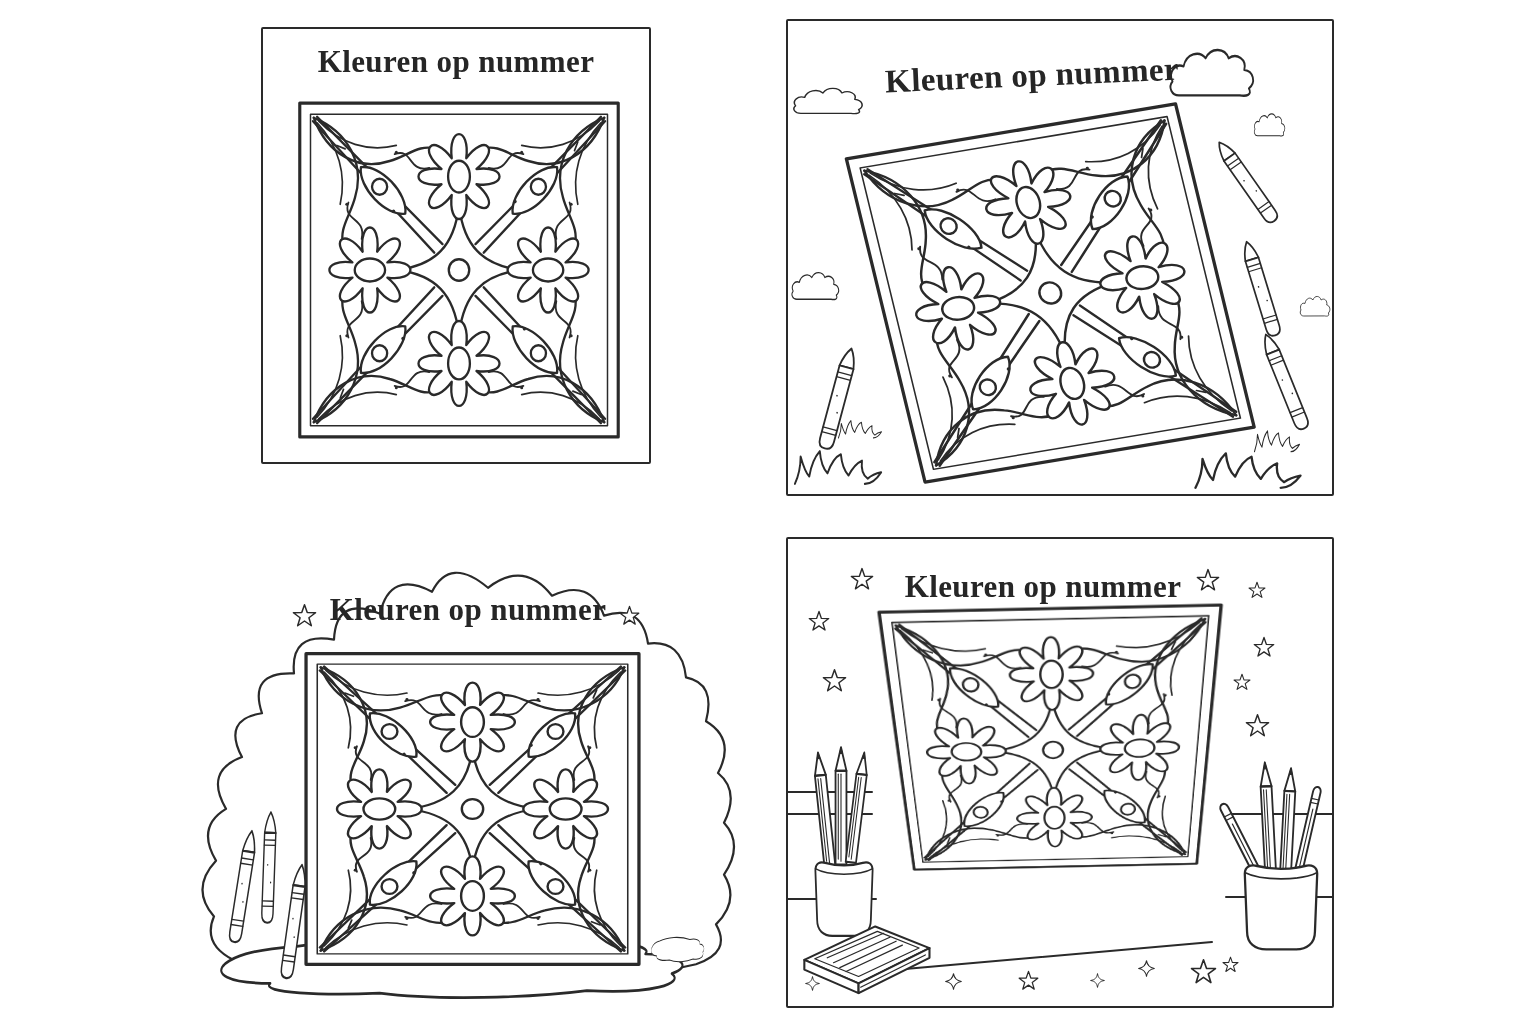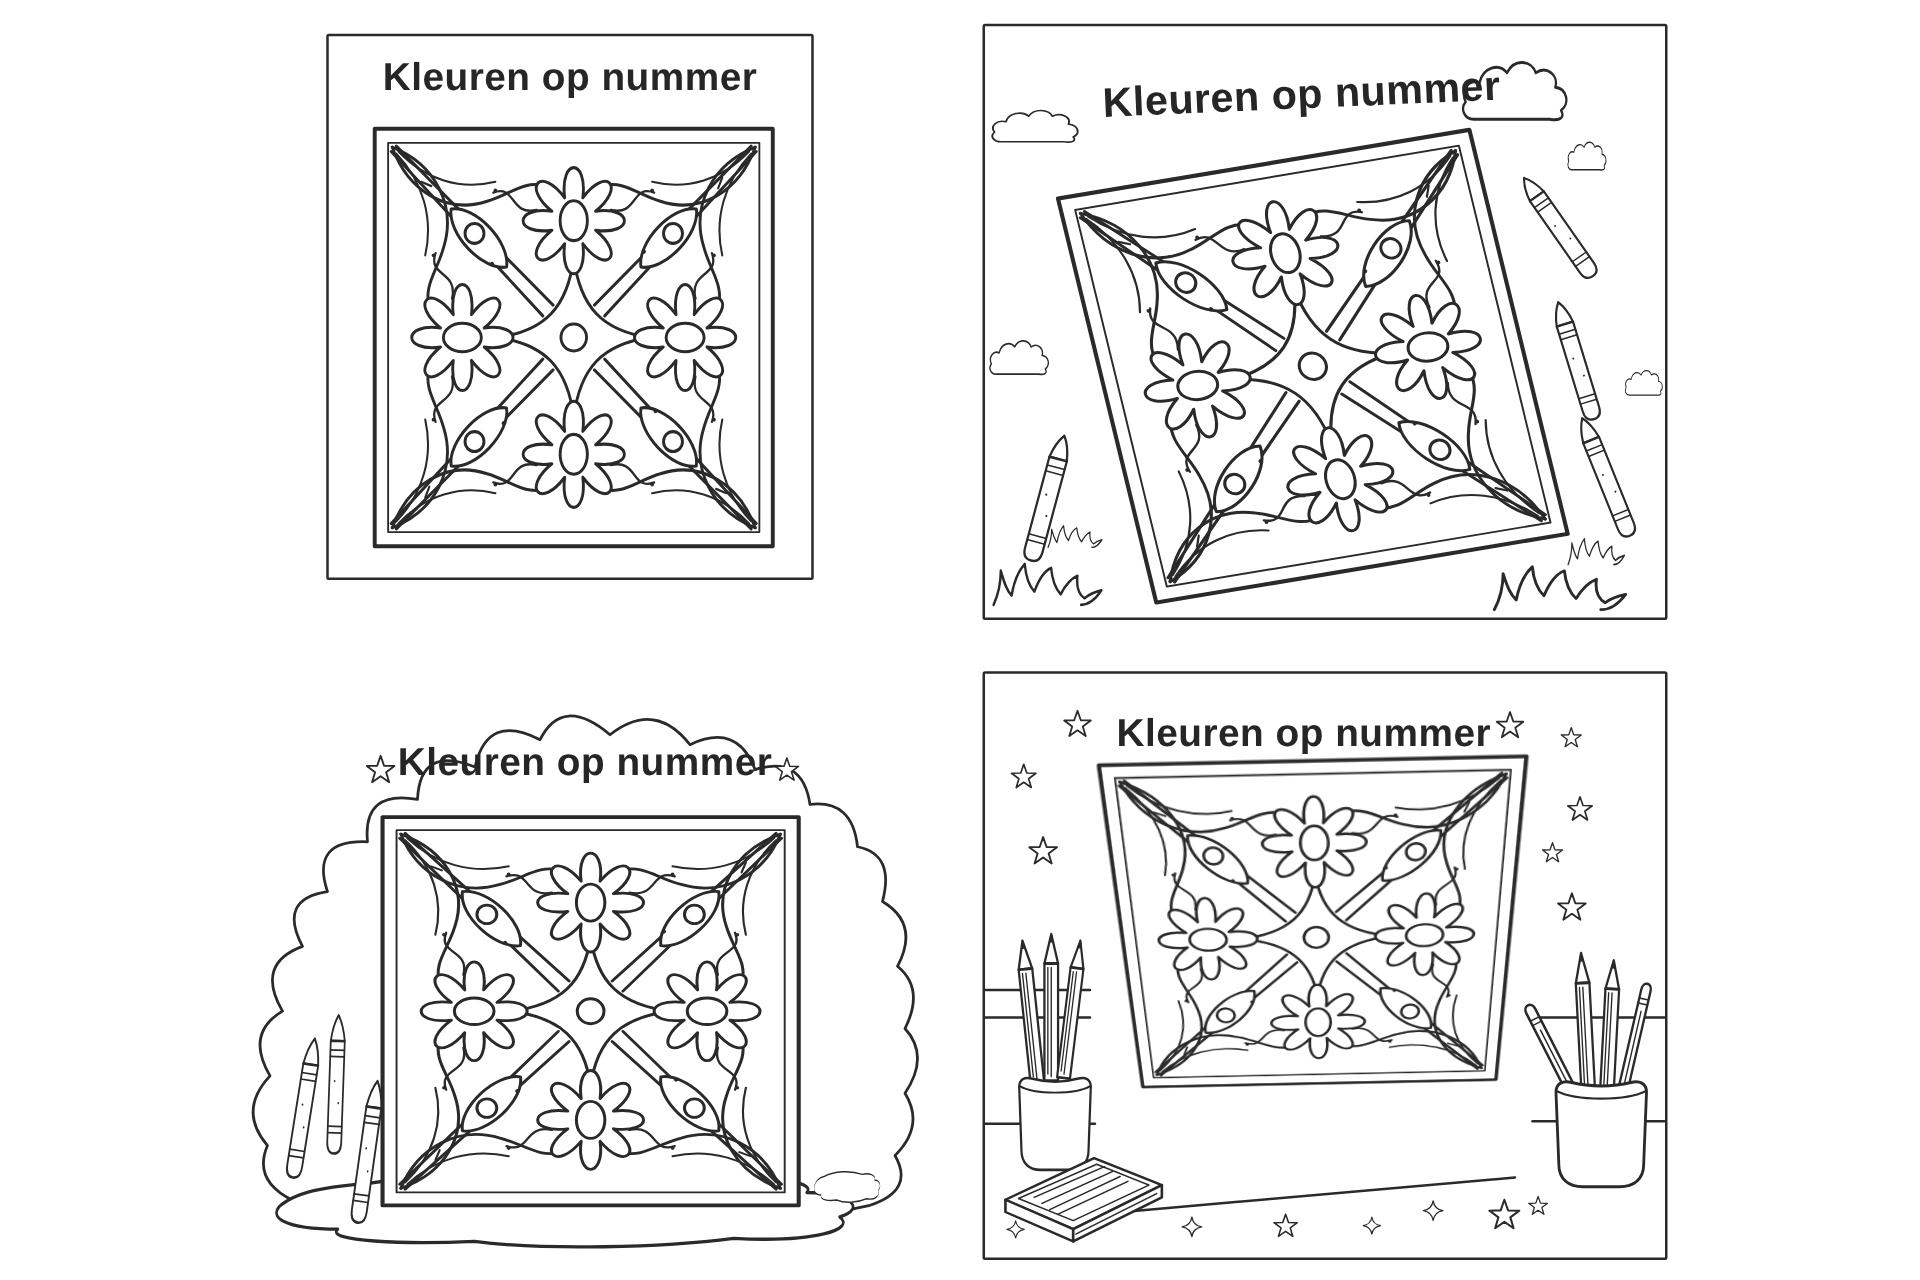--- a/index.html
+++ b/index.html
@@ -1,17 +1,17 @@
 <!DOCTYPE html>
 <html><head>
 <meta charset="utf-8">
 <style>
   html,body{margin:0;padding:0;background:#ffffff;}
   .canvas{position:relative;width:1536px;height:1024px;background:#ffffff;overflow:hidden;
-          font-family:Liberation Sans, sans-serif;}
+          font-family:Liberation Serif, serif;}
   .panel{position:absolute;box-sizing:border-box;overflow:hidden;}
   .framed{border:2.5px solid #2a2a2a;border-radius:2px;background:#fff;}
   .abs{position:absolute;}
   svg{display:block;overflow:visible;}
   .title{position:absolute;font-weight:700;color:#262626;letter-spacing:.4px;
          white-space:nowrap;text-align:center;}
 </style>
 </head>
 <body>
 

